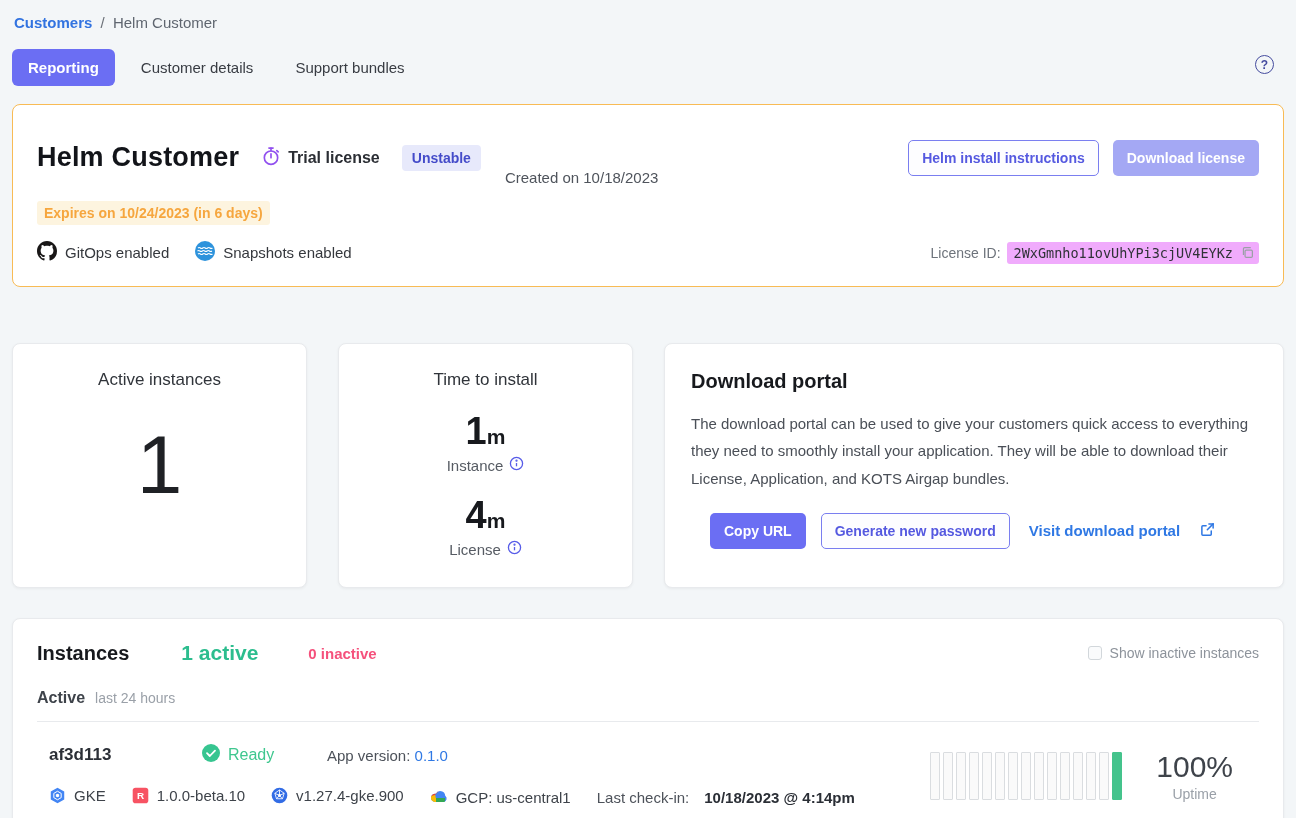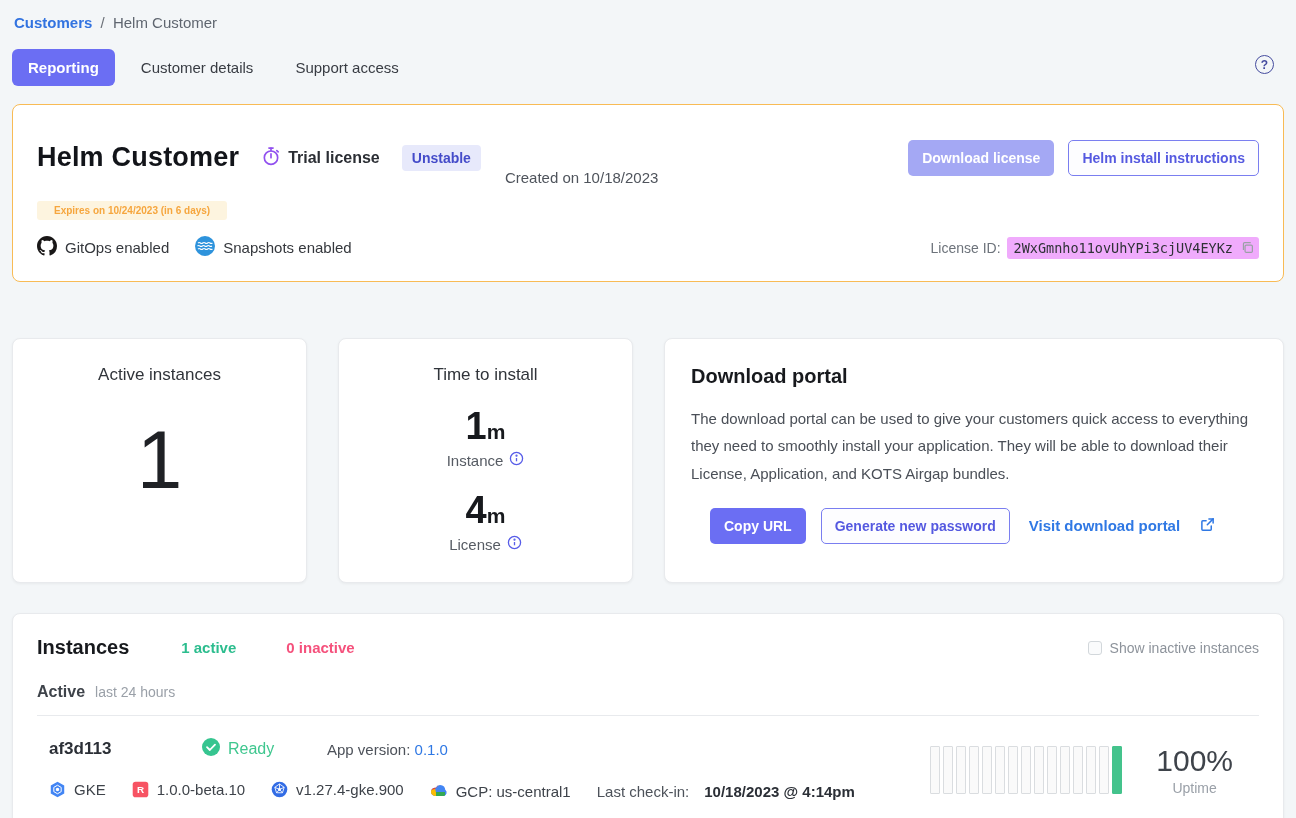--- a/index.html
+++ b/index.html
@@ -43,21 +43,21 @@
     margin-left:22px; background:#e7e9fb; color:#444bc9; font-size:14px; font-weight:700;
     padding:5px 10px; border-radius:4px;
   }
   .cc-created { margin-left:24px; font-size:15px; color:#4f545c;margin-top:40px; }
   .cc-actions { margin-left:auto; display:flex; gap:14px; }
   .btn { font-size:14px; font-weight:700; border-radius:5px; padding:9px 13px; cursor:pointer; border:1px solid transparent; font-family:inherit; }
   .btn-outline-indigo { background:#fdfdff; border-color:#7a7ef0; color:#5559e0; }
   .btn-muted-fill { background:#a4a8f4; color:#fff; }
   .badge-expires {
     display:inline-block; margin-top:15px; background:#fdf4df; color:#f6a63e;
-    font-size:10px; font-weight:700; padding:4px 17px; border-radius:3px;
+    font-size:14px; font-weight:700; padding:4px 7px; border-radius:3px;
   }
   .cc-row3 { display:flex; align-items:center; margin-top:16px; }
   .cc-feature { display:flex; align-items:center; font-size:15px; color:#35383d; }
   .cc-feature + .cc-feature { margin-left:26px; }
   .cc-feature svg { margin-right:8px; }
   .cc-licid { margin-left:auto; display:flex; align-items:center; }
   .licid-label { font-size:14px; color:#6d737b; margin-right:6px; }
   .licid-value {
     background:#f0abfc; border-radius:3px; padding:3px 26px 3px 7px; position:relative;
     font-family:"DejaVu Sans Mono","Liberation Mono",monospace; font-size:13.5px; color:#2f3237;
@@ -84,21 +84,21 @@
   .btn-fill-indigo { background:#6b6ef3; color:#fff; }
   .link-blue { color:#2f78e4; font-size:15px; font-weight:700; text-decoration:none; display:flex; align-items:center; gap:20px; cursor:pointer; margin-left:4px; }
 
   
   .instances-card {
     margin-top:30px; background:#fff; border:1px solid #e8eaed; border-radius:8px;
     box-shadow:0 1px 3px rgba(0,0,0,.05); padding:22px 24px 24px 24px;
   }
   .inst-header { display:flex; align-items:center;gap:32px; }
   .inst-title { font-size:20px; font-weight:700; color:#17191d; }
-  .inst-active-count { margin-left:20px; font-size:15px; font-weight:700; color:#2cbd8e; }
+  .inst-active-count { margin-left:20px; font-size:21px; font-weight:700; color:#2cbd8e; }
   .inst-inactive-count { margin-left:18px; font-size:15px; font-weight:700; color:#f5517c; }
   .show-inactive { margin-left:auto; display:flex; align-items:center; gap:8px; font-size:14px; color:#8d939b; cursor:pointer; }
   .checkbox { width:14px; height:14px; border:1px solid #d2d7db; border-radius:3px; background:#fafbfc; }
   .inst-group { margin-top:24px; display:flex; align-items:baseline; }
   .group-label { font-size:16px; font-weight:700; color:#3e434a; }
   .group-range { margin-left:10px; font-size:14px; color:#9aa0a8; }
   .inst-divider { border-top:1px solid #e8eaed; margin-top:14px; }
   .inst-row { display:flex; align-items:center; padding:22px 12px 6px 12px; }
   .inst-left { flex:1; }
   .row-line1 { display:flex; align-items:center; }
@@ -125,21 +125,21 @@
 
   <div class="breadcrumb">
     <span class="bc-link">Customers</span>
     <span class="bc-sep">/</span>
     <span class="bc-current">Helm Customer</span>
   </div>
 
   <div class="tabs">
     <div class="tab active">Reporting</div>
     <div class="tab">Customer details</div>
-    <div class="tab">Support access</div>
+    <div class="tab">Support bundles</div>
     <div class="help-btn">?</div>
   </div>
 
   <div class="customer-card">
     <div class="cc-row1">
       <div class="cc-name">Helm Customer</div>
       <div class="cc-license-type">
         <span>
           <svg width="20" height="20" viewBox="0 0 24 24" fill="none" stroke="#9150ef" stroke-width="2" stroke-linecap="round">
             <circle cx="12" cy="14" r="8"></circle>
@@ -147,22 +147,22 @@
             <path d="M9.5 2.5 h5"></path>
             <path d="M12 2.5 v3"></path>
             <path d="M19 5.5 l1.6 1.6"></path>
           </svg>
         </span>
         <span>Trial license</span>
       </div>
       <div class="badge-channel">Unstable</div>
       <div class="cc-created">Created on 10/18/2023</div>
       <div class="cc-actions">
+        <button class="btn btn-outline-indigo">Helm install instructions</button>
         <button class="btn btn-muted-fill">Download license</button>
-        <button class="btn btn-outline-indigo">Helm install instructions</button>
       </div>
     </div>
     <div>
       <span class="badge-expires">Expires on 10/24/2023 (in 6 days)</span>
     </div>
     <div class="cc-row3">
       <div class="cc-feature">
         <span>
           <svg width="20" height="20" viewBox="0 0 16 16" fill="#191717">
             <path d="M8 0C3.58 0 0 3.58 0 8c0 3.54 2.29 6.53 5.47 7.59.4.07.55-.17.55-.38 0-.19-.01-.82-.01-1.49-2.01.37-2.53-.49-2.69-.94-.09-.23-.48-.94-.82-1.13-.28-.15-.68-.52-.01-.53.63-.01 1.08.58 1.23.82.72 1.21 1.87.87 2.33.66.07-.52.28-.87.51-1.07-1.78-.2-3.64-.89-3.64-3.95 0-.87.31-1.59.82-2.15-.08-.2-.36-1.02.08-2.12 0 0 .67-.21 2.2.82.64-.18 1.32-.27 2-.27s1.36.09 2 .27c1.53-1.04 2.2-.82 2.2-.82.44 1.1.16 1.92.08 2.12.51.56.82 1.27.82 2.15 0 3.07-1.87 3.75-3.65 3.95.29.25.54.73.54 1.48 0 1.07-.01 1.93-.01 2.2 0 .21.15.46.55.38A8.01 8.01 0 0 0 16 8c0-4.42-3.58-8-8-8z"></path>

